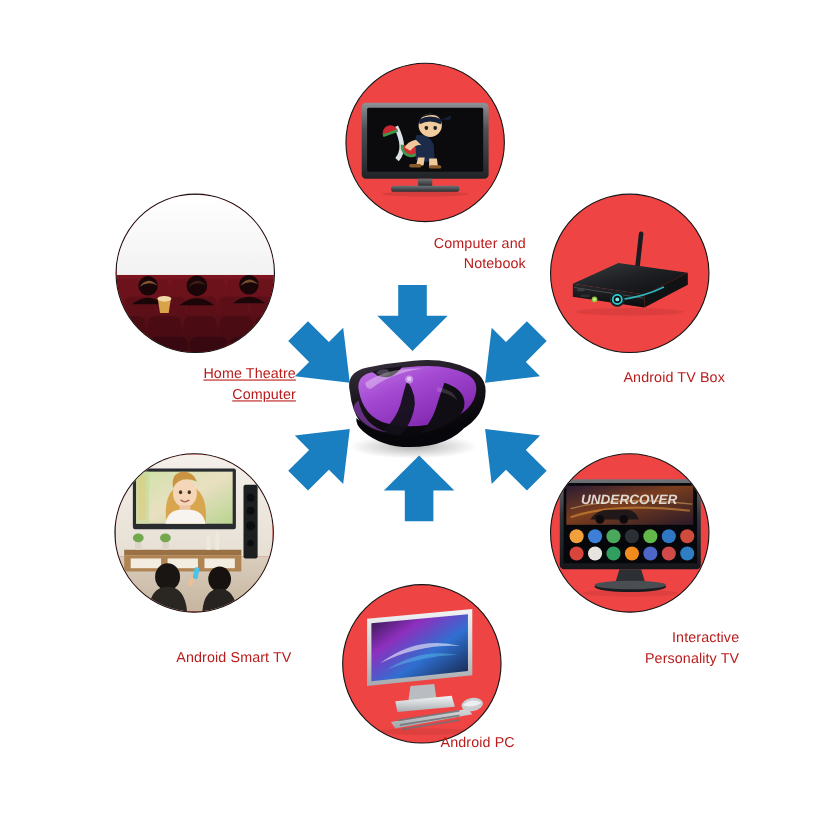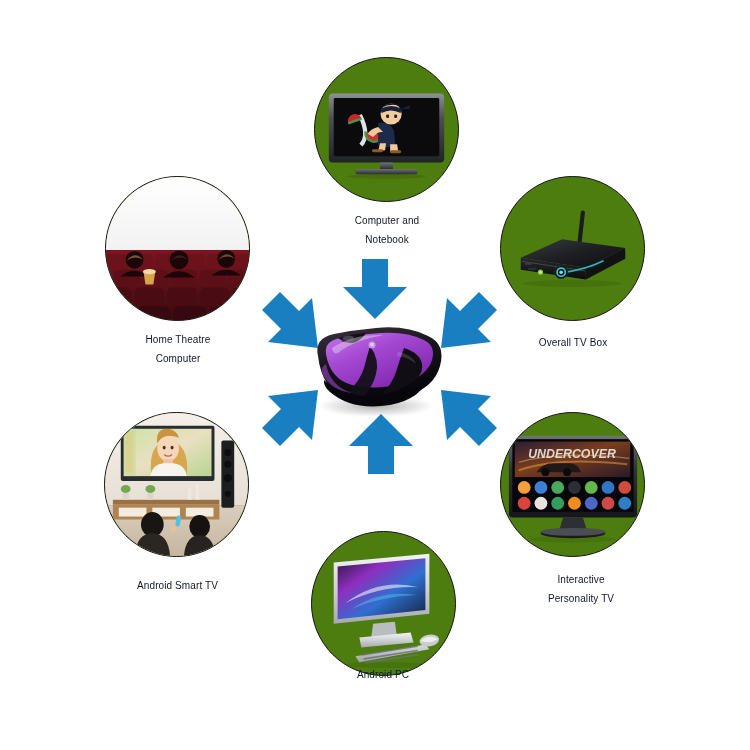--- a/index.html
+++ b/index.html
@@ -25,29 +25,29 @@
   }
 
   
   .node {
     position: absolute;
   }
   .circle {
     position: absolute;
     border-radius: 50%;
     border: 1.6px solid #141414;
-    background: #4d7c0f;
+    background: #ef4444;
     overflow: hidden;
     box-sizing: border-box;
   }
   .caption {
     position: absolute;
-    text-align: center;
-    color: #0f172a;
-    font-size: 10px;
+    text-align: right;
+    color: #b91c1c;
+    font-size: 13px;
     line-height: 19px;
     letter-spacing: 0.1px;
     white-space: pre-line;
     font-family: "Liberation Sans", sans-serif;
   }
 
   
   .art { position: absolute; inset: 0; }
   .art svg { display: block; width: 100%; height: 100%; }
 
@@ -195,21 +195,21 @@
 
           <path d="M 21 85 q 8 -11 17 -1 q -9 -5 -17 1 z" fill="#9a6a3a" opacity="0.8"></path>
           <path d="M 66 85 q 8 -11 17 -1 q -9 -5 -17 1 z" fill="#4a2a18" opacity="0.75"></path>
           <path d="M 114 84 q 8 -11 17 -1 q -9 -5 -17 1 z" fill="#8a5f32" opacity="0.8"></path>
 
           <path d="M 38 96 l 12 0 l -2 13 l -8 0 z" fill="#d9a34a"></path>
           <ellipse cx="44" cy="96" rx="6.5" ry="2.6" fill="#f0d8a8"></ellipse>
         </svg>
       </div>
     </div>
-    <div class="caption" style="left:87px; top:330px; width:182px;">Home Theatre
+    <div class="caption" style="left:87px; top:330px; width:182px;text-decoration:underline;">Home Theatre
 Computer</div>
   </div>
 
   <div class="node">
     <div class="circle" style="left:500px; top:176px; width:145px; height:145px;">
       <div class="art">
         <svg viewBox="0 0 145 145">
           <defs>
             <linearGradient id="boxTop" x1="0" y1="0" x2="1" y2="1">
               <stop offset="0" stop-color="#3a3d41"></stop>
@@ -241,21 +241,21 @@
           <circle cx="40" cy="96.5" r="2.6" fill="#8ec63f"></circle>
           <circle cx="40" cy="96.5" r="1.3" fill="#d6f28e"></circle>
 
           <rect x="24" y="87" width="7" height="2" rx="1" fill="#3a3d41"></rect>
           <rect x="27" y="92" width="9" height="2.2" rx="1" fill="#2b2e31"></rect>
 
           <ellipse cx="72" cy="108" rx="50" ry="3.5" fill="#000" opacity="0.08"></ellipse>
         </svg>
       </div>
     </div>
-    <div class="caption" style="left:487px; top:333px; width:172px;">Overall TV Box</div>
+    <div class="caption" style="left:487px; top:333px; width:172px;">Android TV Box</div>
   </div>
 
   <div class="node">
     <div class="circle" style="left:104px; top:412px; width:145px; height:145px;">
       <div class="art">
         <svg viewBox="0 0 145 145">
           <defs>
             <linearGradient id="wallG" x1="0" y1="0" x2="0" y2="1">
               <stop offset="0" stop-color="#f4f0ea"></stop>
               <stop offset="1" stop-color="#e6dfd4"></stop>
@@ -321,21 +321,21 @@
 
             <ellipse cx="96" cy="115" rx="10.5" ry="11.5" fill="#17120f"></ellipse>
             <path d="M 80 145 q 2 -21 16 -21 q 14 0 16 21 z" fill="#272320"></path>
 
             <path d="M 66 120 q 4 -10 8 -12 l 3 3 q -4 3 -7 11 z" fill="#e8c09a"></path>
             <rect x="72" y="104" width="4.5" height="11" rx="1.8" fill="#49c3e8" transform="rotate(12 74 110)"></rect>
           </g>
         </svg>
       </div>
     </div>
-    <div class="caption" style="left:90px; top:576px; width:175px;">Android Smart TV</div>
+    <div class="caption" style="left:90px; top:588px; width:175px;">Android Smart TV</div>
   </div>
 
   <div class="node">
     <div class="circle" style="left:500px; top:412px; width:145px; height:145px;">
       <div class="art">
         <svg viewBox="0 0 145 145">
           <defs>
             <linearGradient id="gameSky" x1="0" y1="0" x2="1" y2="1">
               <stop offset="0" stop-color="#2b1c34"></stop>
               <stop offset="0.45" stop-color="#7a3d1e"></stop>

